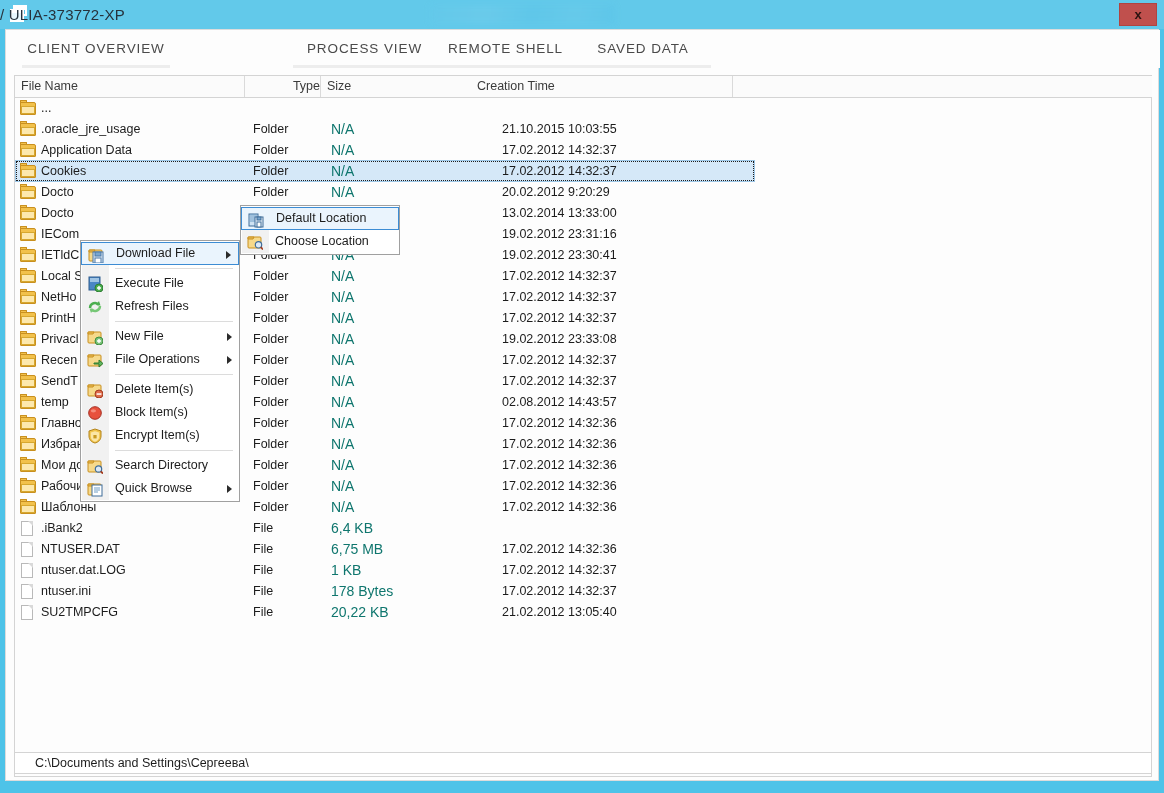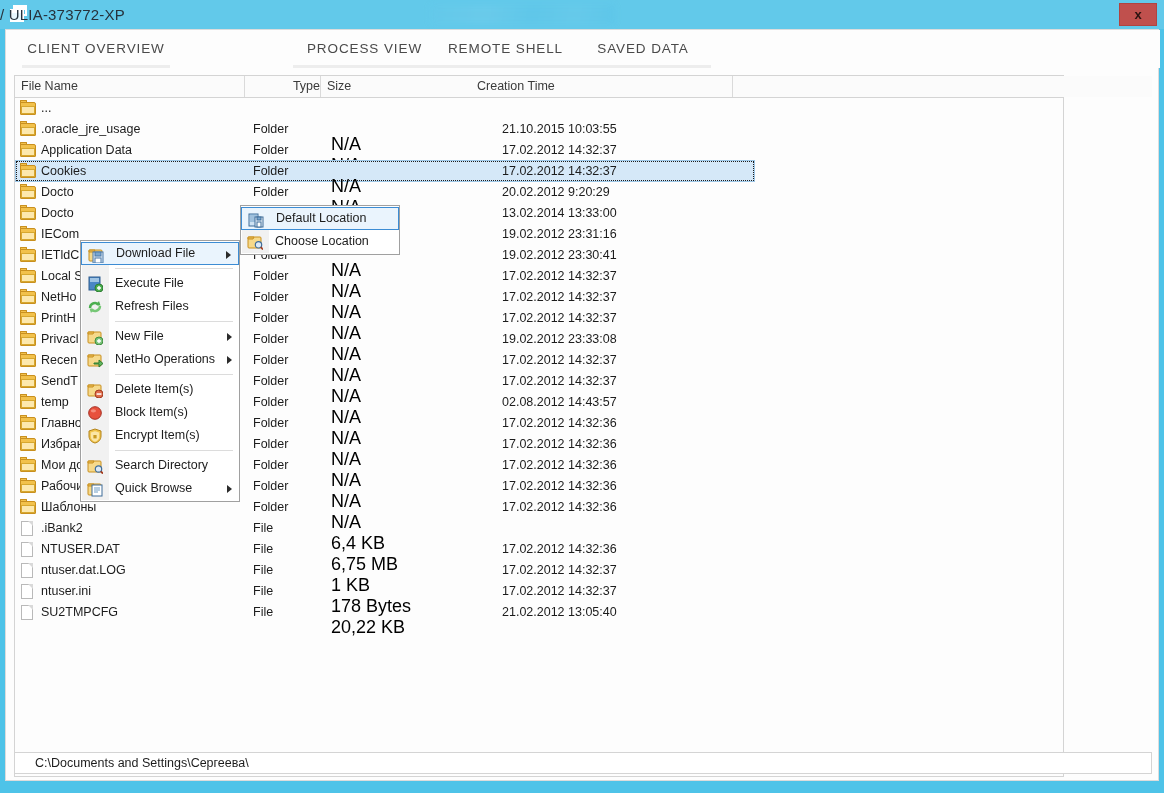--- a/index.html
+++ b/index.html
@@ -73,21 +73,21 @@
     position: absolute; left: 50%; bottom: -9px;
     margin-left: -8px;
     border-left: 8px solid transparent;
     border-right: 8px solid transparent;
     border-top: 9px solid #4fa9d8;
   }
 
   
   .table-wrap {
     position: absolute; left: 8px; top: 45px;
-    width: 1050px; height: 702px;
+    width: 1138px; height: 702px;
     background: #fdfdfd;
     border: 1px solid #d4d4d4;
   }
   .thead {
     position: relative; height: 22px;
     background: #fbfbfb;
     border-bottom: 1px solid #d4d4d4;
   }
   .th {
     position: absolute; top: 0; height: 21px; line-height: 21px;
@@ -104,21 +104,21 @@
     white-space: nowrap;
   }
   .row.selected .cell-bg {
     position: absolute; left: 1px; top: 0; width: 738px; height: 20px;
     background: #d5e8f8;
     border: 1px dotted #1d1d1d;
     outline: 1px solid #9ec8e8;
   }
   .c-name { position: absolute; left: 4px;  top: 0; width: 226px; font-size: 12.5px; color: #1c1c1c; overflow: hidden; }
   .c-type { position: absolute; left: 238px; top: 0; width: 74px;  font-size: 12.5px; color: #1c1c1c; }
-  .c-size { position: absolute; left: 316px; top: 15px; width: 168px; font-size: 18px; color: #000000; }
+  .c-size { position: absolute; left: 316px; top: 0; width: 168px; font-size: 14px; color: #0f766e; }
   .c-time { position: absolute; left: 487px; top: 0; width: 250px; font-size: 12.5px; color: #1c1c1c; }
 
   .fname { position: relative; padding-left: 22px; display: block; }
 
   
   .ic-folder {
     position: absolute; left: 1px; top: 4px; width: 16px; height: 13px;
   }
   .ic-folder .back {
     position: absolute; left: 0; top: 0; width: 16px; height: 13px;
@@ -549,21 +549,21 @@
         <div class="mi"><span class="mi-ic"><svg width="16" height="16">
               <rect x="1" y="3" width="13" height="11" rx="1" fill="#f6d98a" stroke="#c9901f"></rect>
               <path d="M1 5 L6 5 L7 3 L1 3 Z" fill="#e8bd58" stroke="#c9901f"></path>
               <circle cx="12" cy="12" r="4" fill="#7cc47c" stroke="#3e8e3e"></circle>
               <path d="M12 10v4M10 12h4" stroke="#fff" stroke-width="1.4"></path>
             </svg></span><span>New File</span><span class="arrow"></span></div>
         <div class="mi"><span class="mi-ic"><svg width="16" height="16">
               <rect x="1" y="3" width="13" height="11" rx="1" fill="#f6d98a" stroke="#c9901f"></rect>
               <path d="M1 5 L6 5 L7 3 L1 3 Z" fill="#e8bd58" stroke="#c9901f"></path>
               <path d="M7 11h5V8l4 3.5L12 15v-3H7z" fill="#5fb55f" stroke="#2f7c2f"></path>
-            </svg></span><span>NetHo Operations</span><span class="arrow"></span></div>
+            </svg></span><span>File Operations</span><span class="arrow"></span></div>
         <div class="sep"></div>
         <div class="mi"><span class="mi-ic"><svg width="16" height="16">
               <rect x="1" y="3" width="13" height="11" rx="1" fill="#f6d98a" stroke="#c9901f"></rect>
               <path d="M1 5 L6 5 L7 3 L1 3 Z" fill="#e8bd58" stroke="#c9901f"></path>
               <circle cx="12" cy="12" r="4" fill="#e06a4a" stroke="#a33b1f"></circle>
               <rect x="9.6" y="11.3" width="4.8" height="1.5" fill="#fff"></rect>
             </svg></span><span>Delete Item(s)</span></div>
         <div class="mi"><span class="mi-ic"><svg width="16" height="16">
               <circle cx="8" cy="8" r="6.3" fill="#e8503c" stroke="#a52d20"></circle>
               <ellipse cx="6.4" cy="5.8" rx="2.6" ry="1.6" fill="#f79a8a" opacity=".8"></ellipse>

